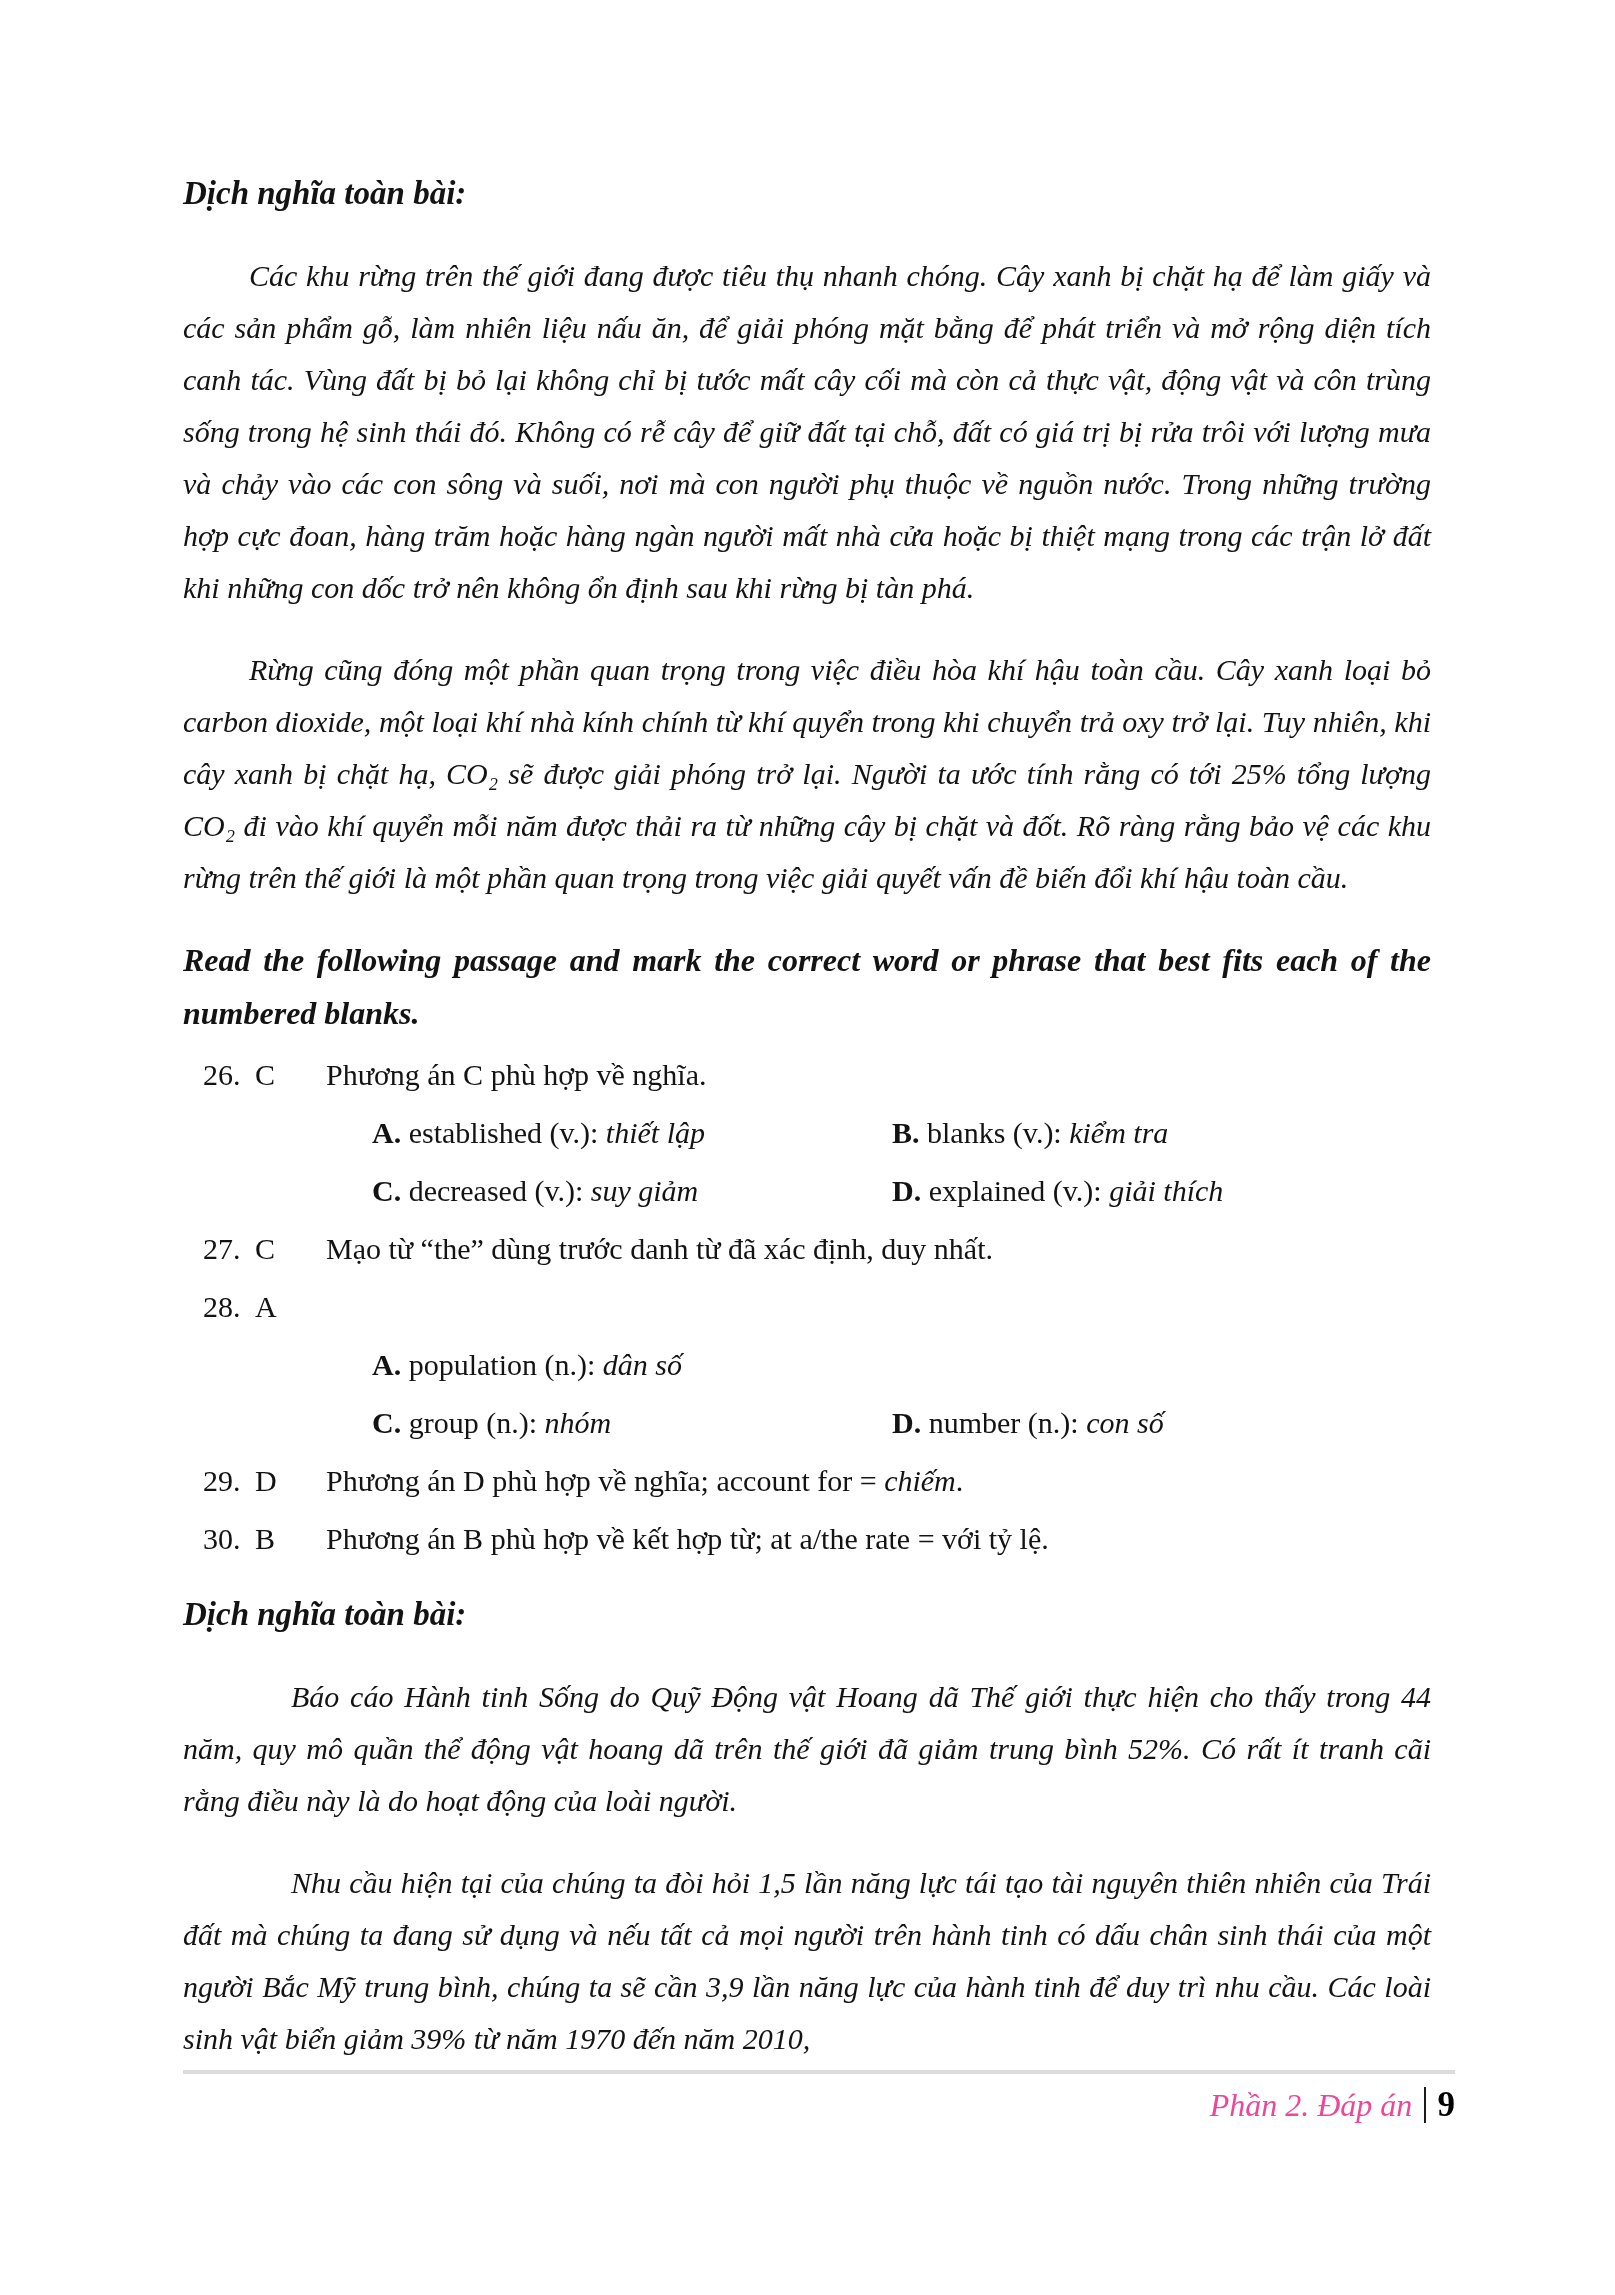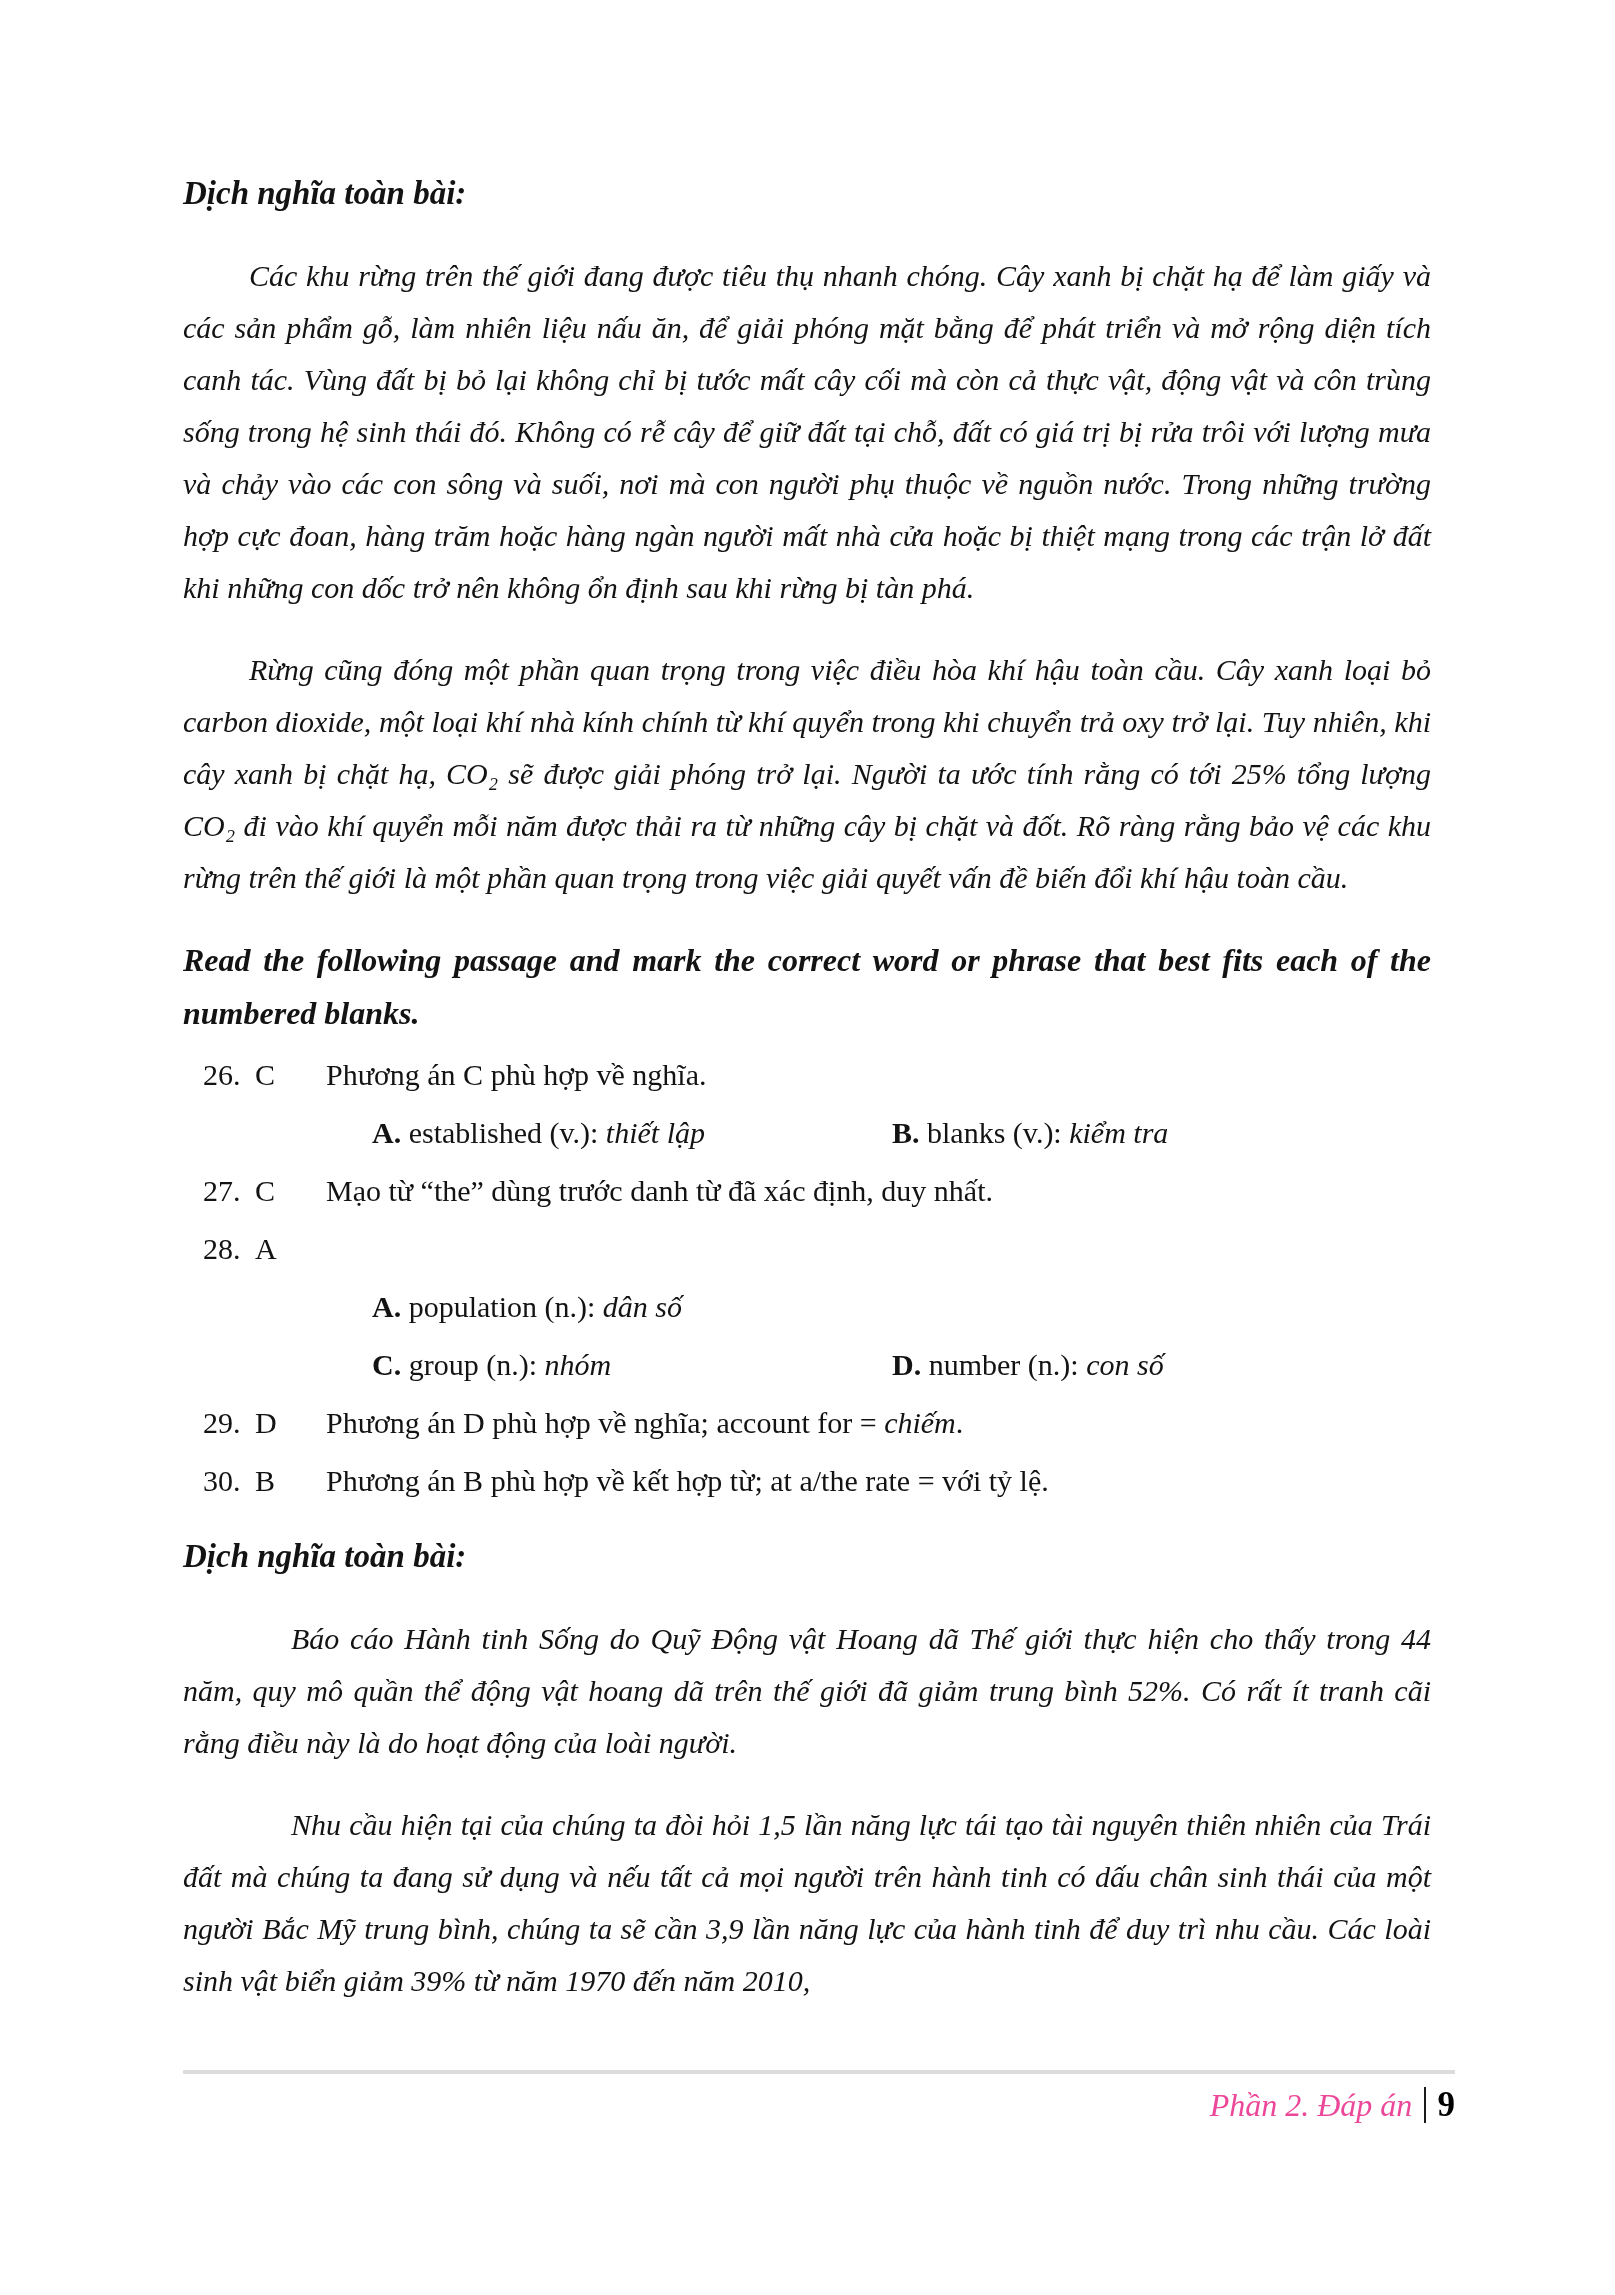--- a/index.html
+++ b/index.html
@@ -89,20 +89,24 @@
 
       <div class="answer-row">
         <span class="ans-num">26.</span>
         <span class="ans-letter">C</span>
         <span class="ans-text">Phương án C phù hợp về nghĩa.</span>
       </div>
       <div class="opt-row">
         <span class="opt"><span class="opt-label">A.</span><span> established (v.): </span><span class="gloss">thiết lập</span></span>
         <span class="opt last"><span class="opt-label">B.</span><span> blanks (v.): </span><span class="gloss">kiểm tra</span></span>
       </div>
+      <div class="opt-row">
+        <span class="opt"><span class="opt-label">C.</span><span> decreased (v.): </span><span class="gloss">suy giảm</span></span>
+        <span class="opt last"><span class="opt-label">D.</span><span> explained (v.): </span><span class="gloss">giải thích</span></span>
+      </div>
 
       <div class="answer-row">
         <span class="ans-num">27.</span>
         <span class="ans-letter">C</span>
         <span class="ans-text">Mạo từ “the” dùng trước danh từ đã xác định, duy nhất.</span>
       </div>
 
       <div class="answer-row">
         <span class="ans-num">28.</span>
         <span class="ans-letter">A</span>

